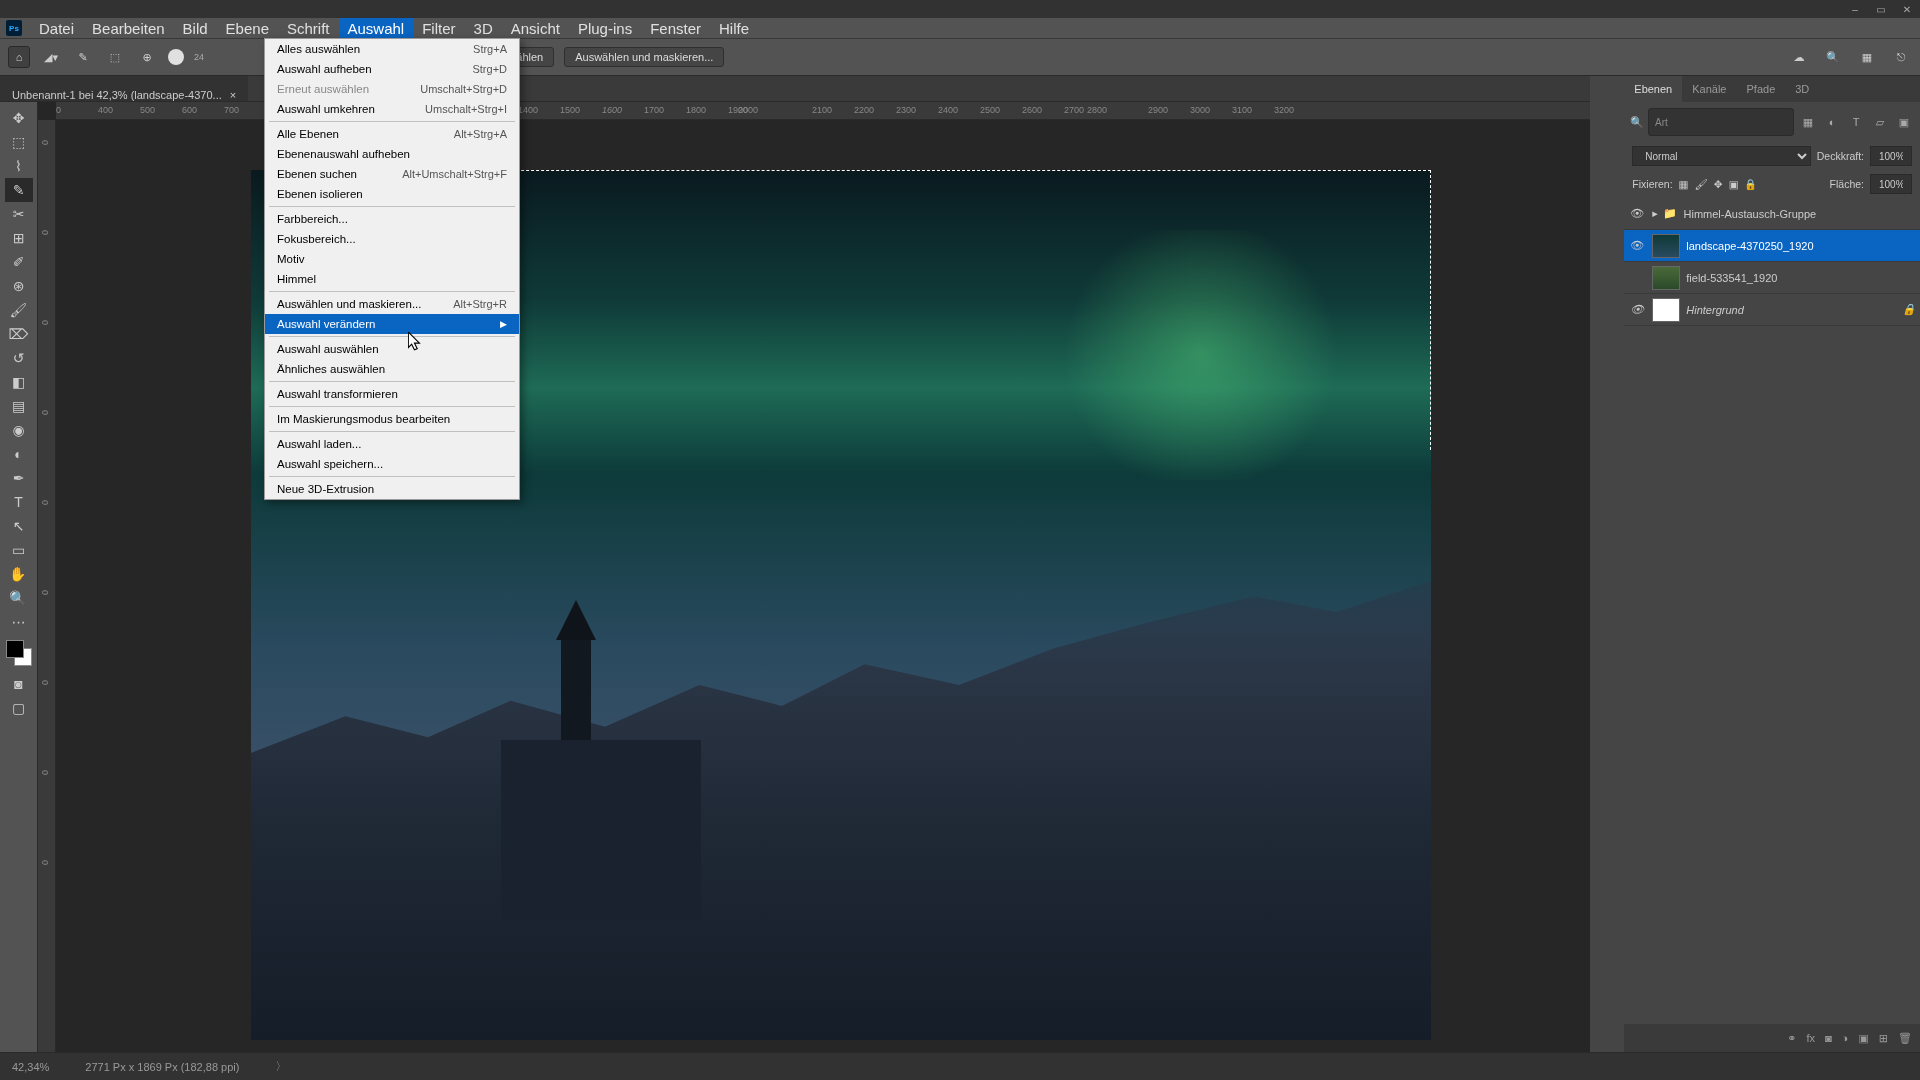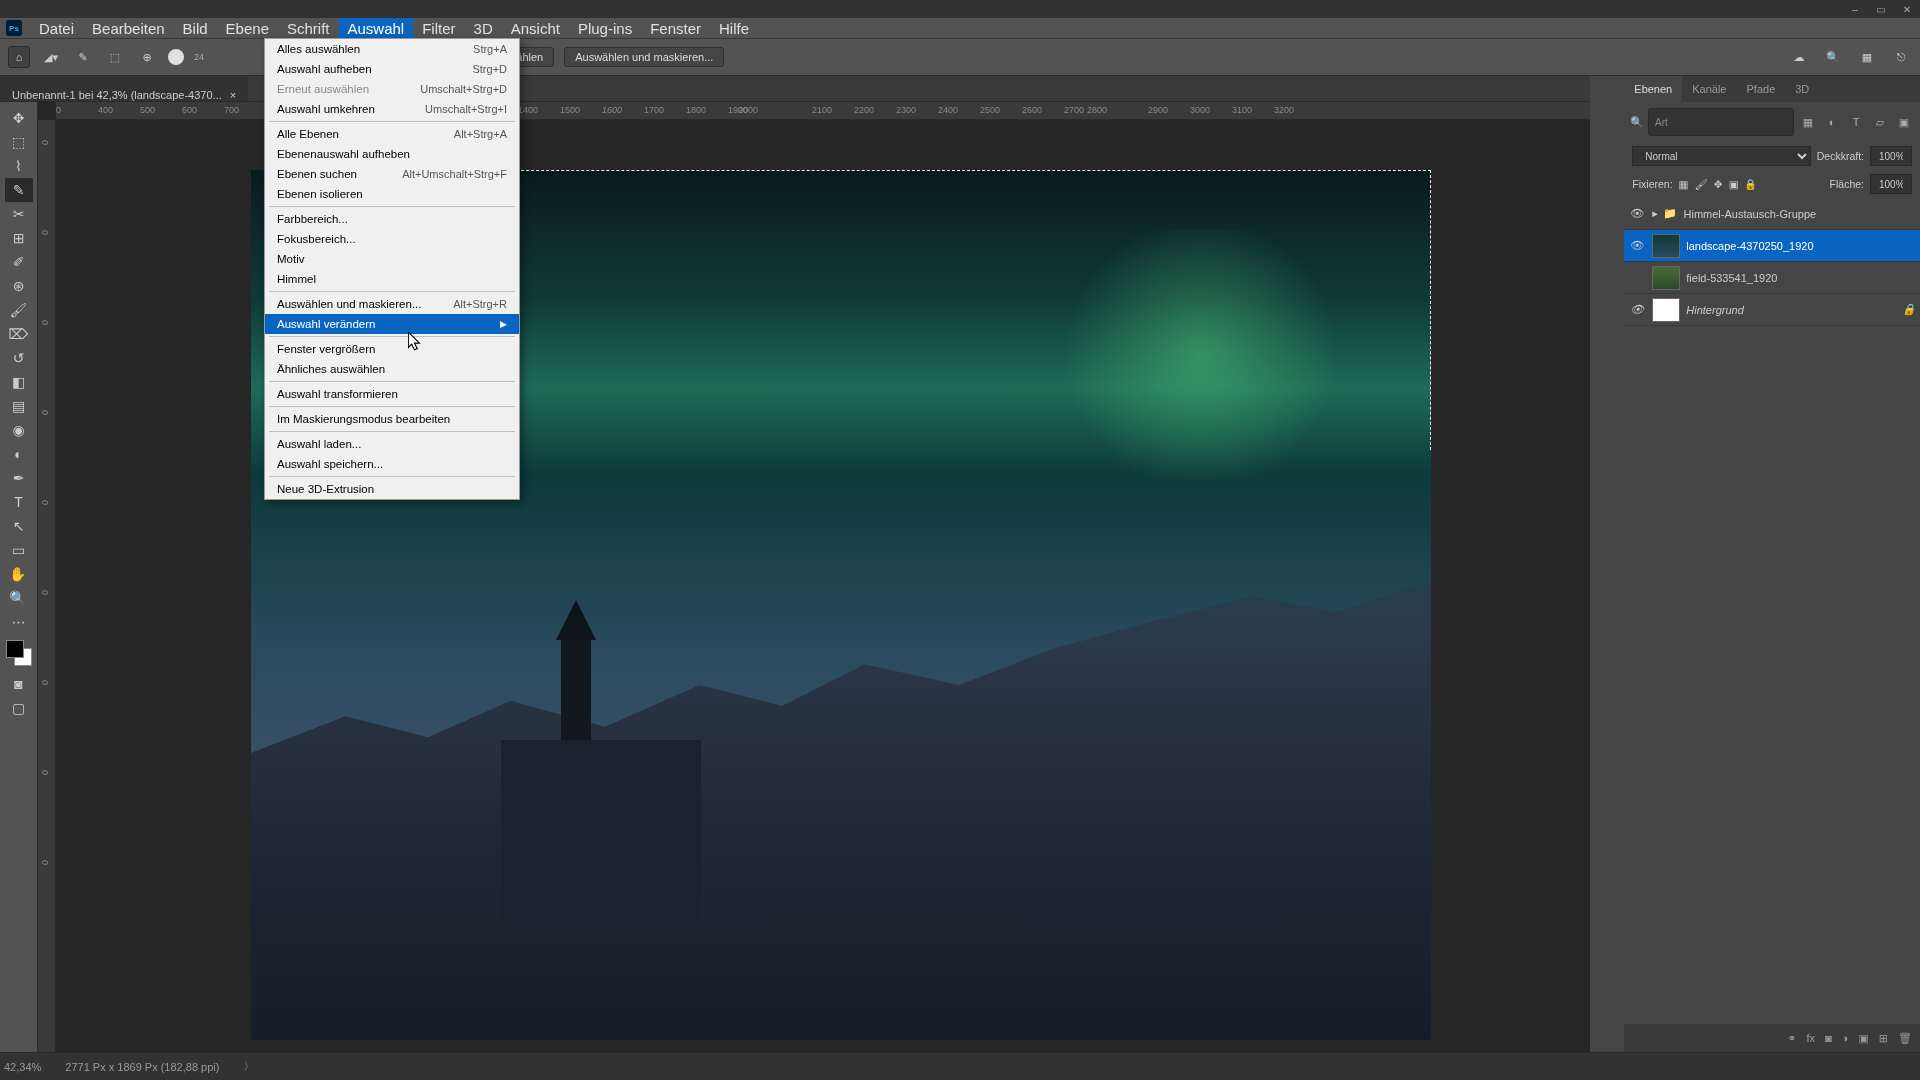--- a/index.html
+++ b/index.html
@@ -68,21 +68,21 @@
 .layer .eye { width: 18px; text-align: center; color: #ccc; }
 .layer .thumb { width: 28px; height: 24px; background: #222; border: 1px solid #666; }
 .layer .thumb.sky { background: linear-gradient(#0f3a38, #2a4a5f); }
 .layer .thumb.field { background: linear-gradient(#4a6a3a, #2a4a2a); }
 .layer .thumb.white { background: #fff; }
 .layer .lock { margin-left: auto; color: #888; }
 .layer.italic { font-style: italic; }
 .panel-footer { height: 28px; background: #3a3a3a; display: flex; align-items: center; justify-content: flex-end; gap: 10px; padding: 0 8px; color: #999; }
 
 
-.statusbar { position: absolute; bottom: 0; left: 0; right: 0; height: 28px; background: #323232; color: #999; display: flex; align-items: center; padding: 0 4px; gap: 24px; font-size: 11px; border-top: 1px solid #2a2a2a;}
+.statusbar { position: absolute; bottom: 0; left: 0; right: 0; height: 28px; background: #323232; color: #999; display: flex; align-items: center; padding: 0 12px; gap: 36px; font-size: 11px; border-top: 1px solid #2a2a2a;}
 
 
 .dropdown { position: absolute; top: 38px; left: 264px; width: 256px; background: #f0f0f0; border: 1px solid #9a9a9a; box-shadow: 3px 3px 8px rgba(0,0,0,0.4); color: #000; font-size: 11.5px; z-index: 1000; }
 .dd-item { padding: 4px 12px; display: flex; justify-content: space-between; align-items: center; }
 .dd-item.disabled { color: #888; }
 .dd-item.highlight { background: #0a64c2; color: #fff; }
 .dd-sep { height: 1px; background: #c0c0c0; margin: 2px 4px; }
 .dd-arrow { font-size: 9px; }
 .dd-shortcut { color: #555; font-size: 11px; }
 
@@ -352,21 +352,21 @@
     <div class="dd-item">
       <span>Auswählen und maskieren...</span>
       <span class="dd-shortcut">Alt+Strg+R</span>
     </div>
     <div class="dd-item highlight">
       <span>Auswahl verändern</span>
       <span class="dd-arrow">▶</span>
     </div>
     <div class="dd-sep"></div>
     <div class="dd-item">
-      <span>Fenster vergrößern</span>
+      <span>Auswahl auswählen</span>
     </div>
     <div class="dd-item">
       <span>Ähnliches auswählen</span>
     </div>
     <div class="dd-sep"></div>
     <div class="dd-item">
       <span>Auswahl transformieren</span>
     </div>
     <div class="dd-sep"></div>
     <div class="dd-item">

